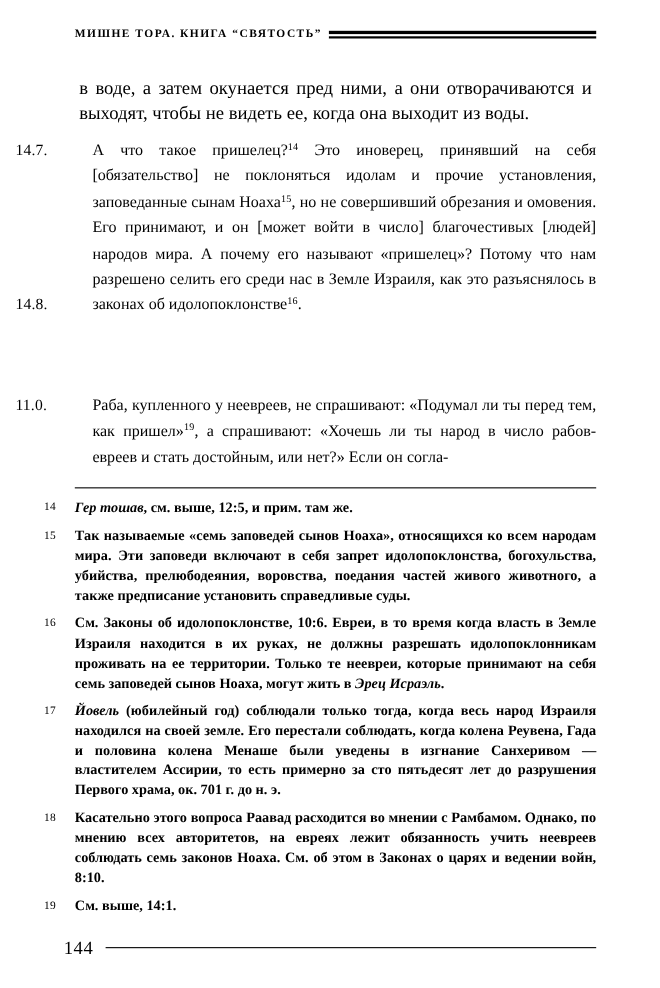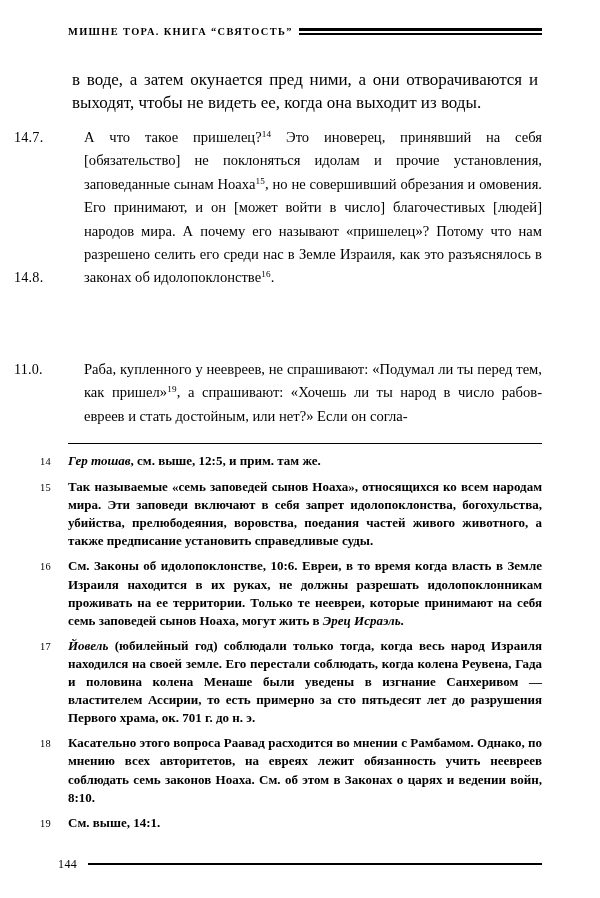--- a/index.html
+++ b/index.html
@@ -157,21 +157,21 @@
   .folio {
     position: absolute;
     left: 58px;
     bottom: 28px;
     right: 58px;
     display: flex;
     align-items: center;
     gap: 11px;
   }
   .folio-num {
-    font-size: 12px;
+    font-size: 17px;
     letter-spacing: 0.4px;
     line-height: 1;
     font-family: Liberation Serif, serif;
   }
   .folio-rule {
     flex: 1 1 auto;
     height: 1.6px;
     background: #000;
   }
 </style>

